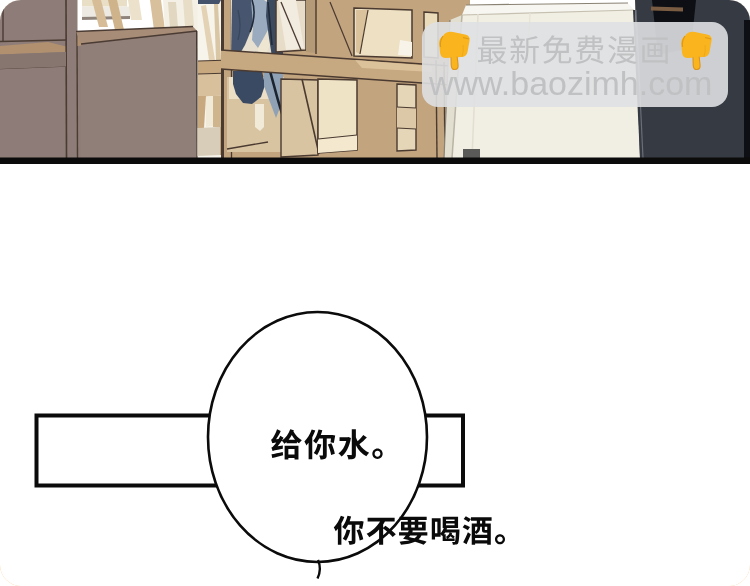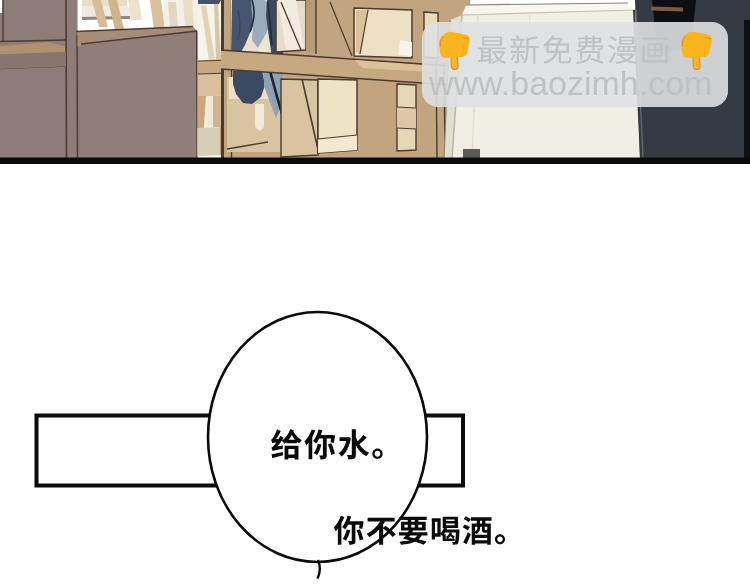--- a/index.html
+++ b/index.html
@@ -1,16 +1,16 @@
 <!DOCTYPE html>
 <html><head>
 <meta charset="utf-8">
 <style>
 html,body{margin:0;padding:0;background:#fff;font-family:"Liberation Sans",sans-serif;}
-#page{position:relative;width:750px;height:586px;overflow:hidden;background:#fdba74;}
+#page{position:relative;width:750px;height:586px;overflow:hidden;background:#fdba74;border-radius:21px;}
 </style>
 </head>
 <body>
 <div id="page">
 <svg width="750" height="586" viewBox="0 0 750 586" xmlns="http://www.w3.org/2000/svg">
 
 <rect x="0" y="0" width="750" height="586" fill="#ffffff"></rect>
 
 <g>
 

